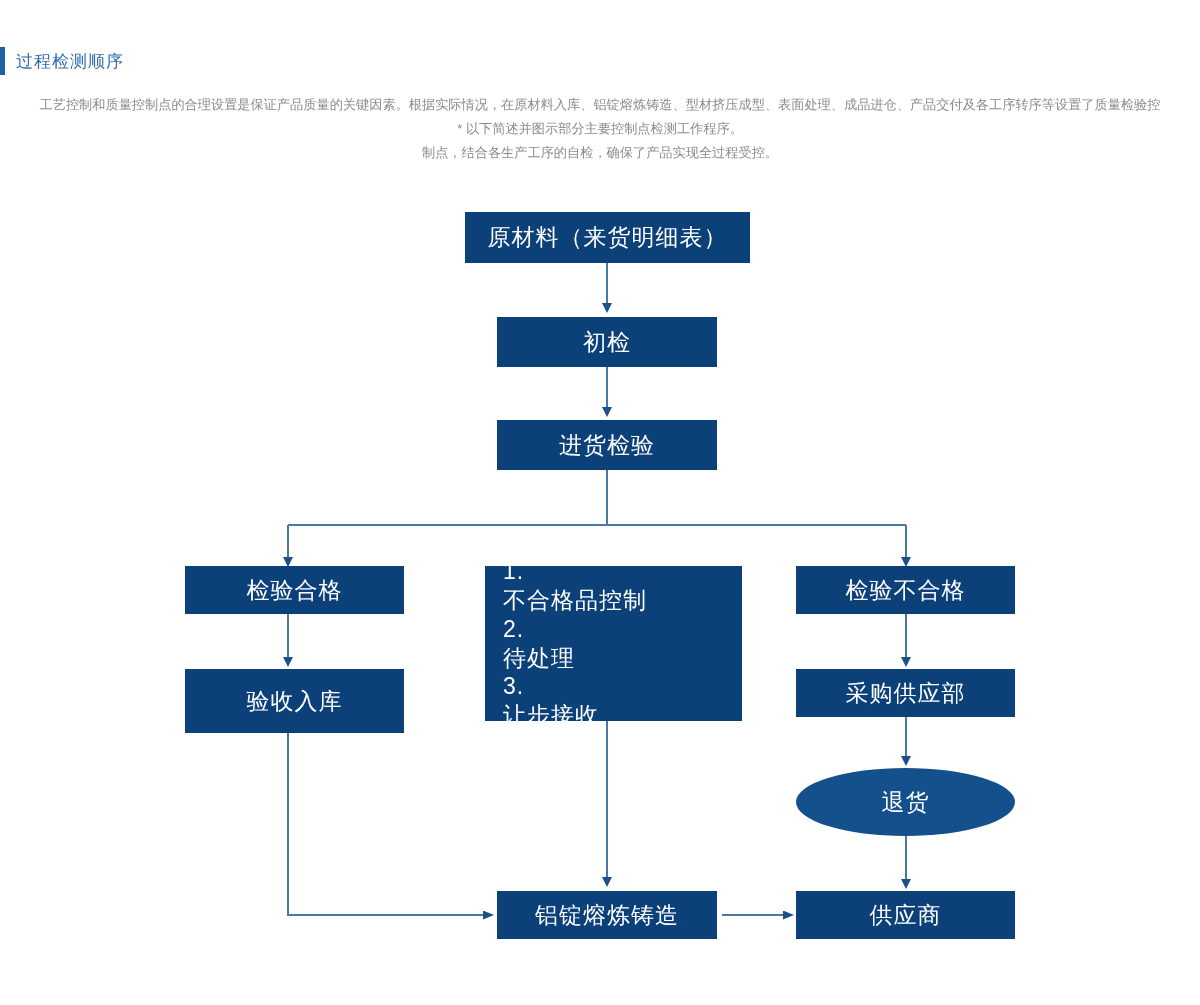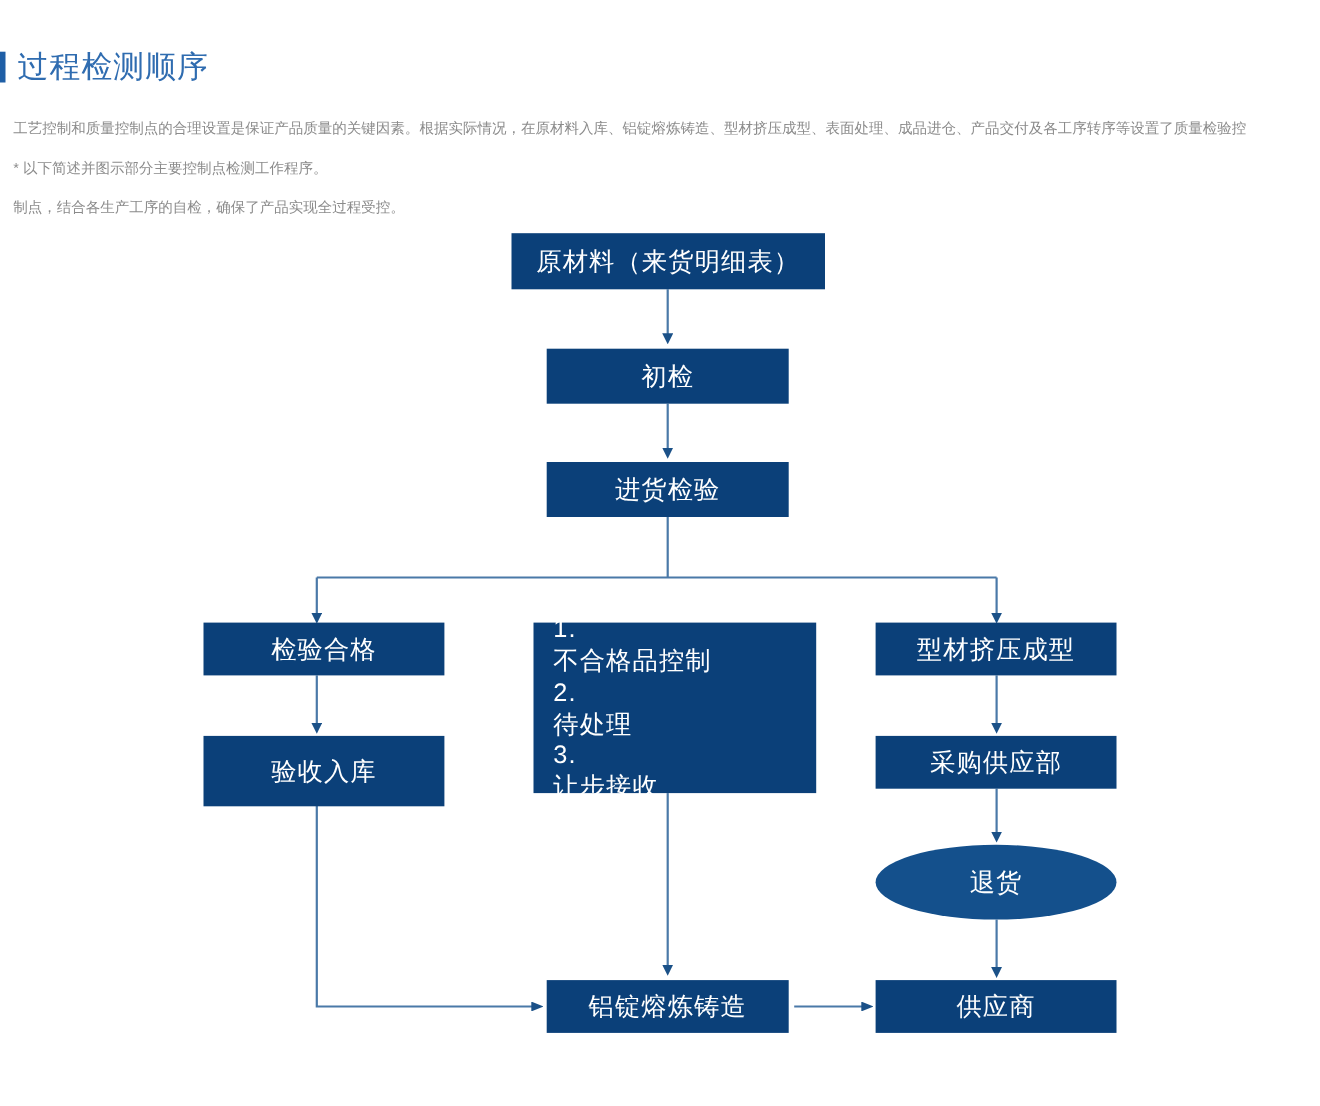--- a/index.html
+++ b/index.html
@@ -27,38 +27,38 @@
     align-items: center;
     height: 34px;
   }
   #title-accent {
     width: 5px;
     height: 28px;
     background: #1f5fa6;
     margin-right: 11px;
   }
   #page-title {
-    font-size: 28px;
+    font-size: 17px;
     color: #2f6cb0;
     letter-spacing: 1px;
     line-height: 1;
     white-space: nowrap;
   }
 
   
   #intro {
     position: absolute;
     left: 0;
     top: 93px;
     width: 1200px;
     color: #8b8b8b;
     font-size: 13.2px;
     line-height: 24px;
   }
-  #intro p { margin: 12px; white-space: nowrap; }
+  #intro p { margin: 0; white-space: nowrap; text-align: center; }
 
   
   #flow {
     position: absolute;
     left: 0;
     top: 0;
     width: 1200px;
     height: 1005px;
   }
   #flow-svg {
@@ -182,21 +182,21 @@
           <span> 待处理</span>
       </span>
       <span>
         <span class="num">3.</span>
           <span>让步接收</span>
       </span>
     </span>
   </div>
 
   <div class="node" style="left:796px; top:566px; width:219px; height:48px;">
-    <span>型材挤压成型</span>
+    <span>检验不合格</span>
   </div>
 
   <div class="node" style="left:796px; top:669px; width:219px; height:48px;">
     <span>采购供应部</span>
   </div>
 
   <div class="node ellipse" style="left:796px; top:768px; width:219px; height:68px;">
     <span>退货</span>
   </div>
 

